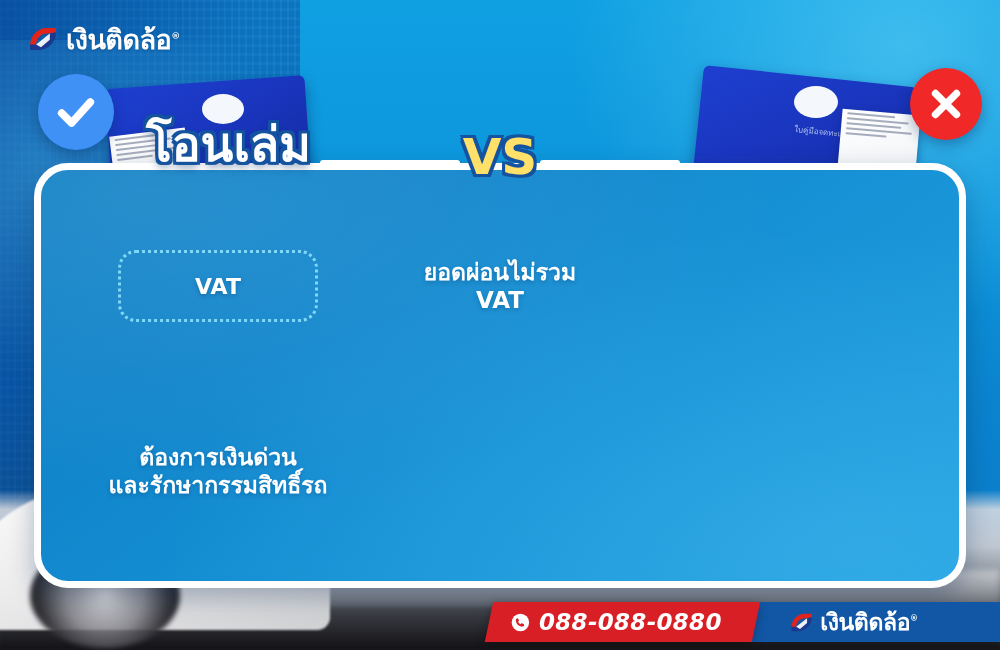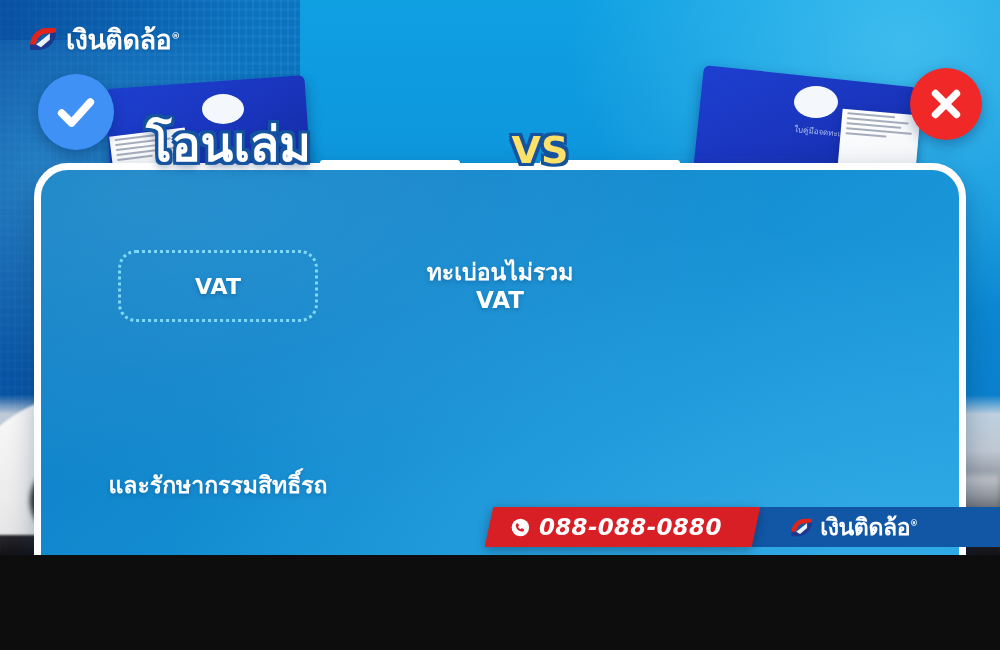--- a/index.html
+++ b/index.html
@@ -6,21 +6,21 @@
   html, body {
     margin: 0;
     padding: 0;
     background: #0d0d0d;
   }
   * { box-sizing: border-box; }
 
   .stage {
     position: relative;
     width: 1000px;
-    height: 555px;
+    height: 650px;
     overflow: hidden;
     font-family: "Liberation Sans", "DejaVu Sans", sans-serif;
     background: #0a84d6;
   }
 
   
   .bg-base {
     position: absolute;
     inset: 0;
     background:
@@ -205,29 +205,28 @@
     white-space: nowrap;
   }
   .side-title.left  { position: absolute; left: 146px;  top: 8px; }
   .side-title.right { position: absolute; right: 66px;  top: 8px; }
 
   .vs-word {
     position: absolute;
     left: 50%;
     transform: translateX(-50%);
     top: 16px;
-    font-size: 38px;
+    font-size: 50px;
     font-weight: 700;
     color: #ffe169;
     font-family: "DejaVu Sans", "Liberation Sans", sans-serif;
     text-shadow:
       -3px 0 0 #15539f, 3px 0 0 #15539f, 0 -3px 0 #15539f, 0 3px 0 #15539f,
       -3px -3px 0 #15539f, 3px -3px 0 #15539f, -3px 3px 0 #15539f, 3px 3px 0 #15539f;
     z-index: 3;
-    margin-left: 40px;
   }
   .vs-rule {
     position: absolute;
     top: 48px;
     height: 7px;
     background: #ffffff;
     border-radius: 3px;
     z-index: 1;
   }
   .vs-rule.l { left: 320px; width: 140px; }
@@ -407,26 +406,26 @@
     <div class="vs-rule r"></div>
     <div class="side-title left">โอนเล่ม</div>
     <div class="vs-word">VS</div>
   </div>
 
   <div class="panel">
 
 
     <div class="row">
       <div class="pill">VAT</div>
-      <div class="cell">ทะเบ่อนไม่รวม VAT</div>
+      <div class="cell">ยอดผ่อนไม่รวม VAT</div>
     </div>
 
     <div class="row">
       <div class="cell">
-        <br>
+        <span>ต้องการเงินด่วน</span><br>
         <span>และรักษากรรมสิทธิ์รถ</span>
       </div>
     </div>
 
   </div>
 
   <div class="footer-brand">
     <span class="footer-logo-mark">
       <svg viewBox="0 0 100 100" width="27" height="27" aria-hidden="true">
         <path d="M12 70 C12 40 35 18 62 18 L88 18 L88 34 L62 34 C44 34 30 48 30 66 Z" fill="#e2231a"></path>

